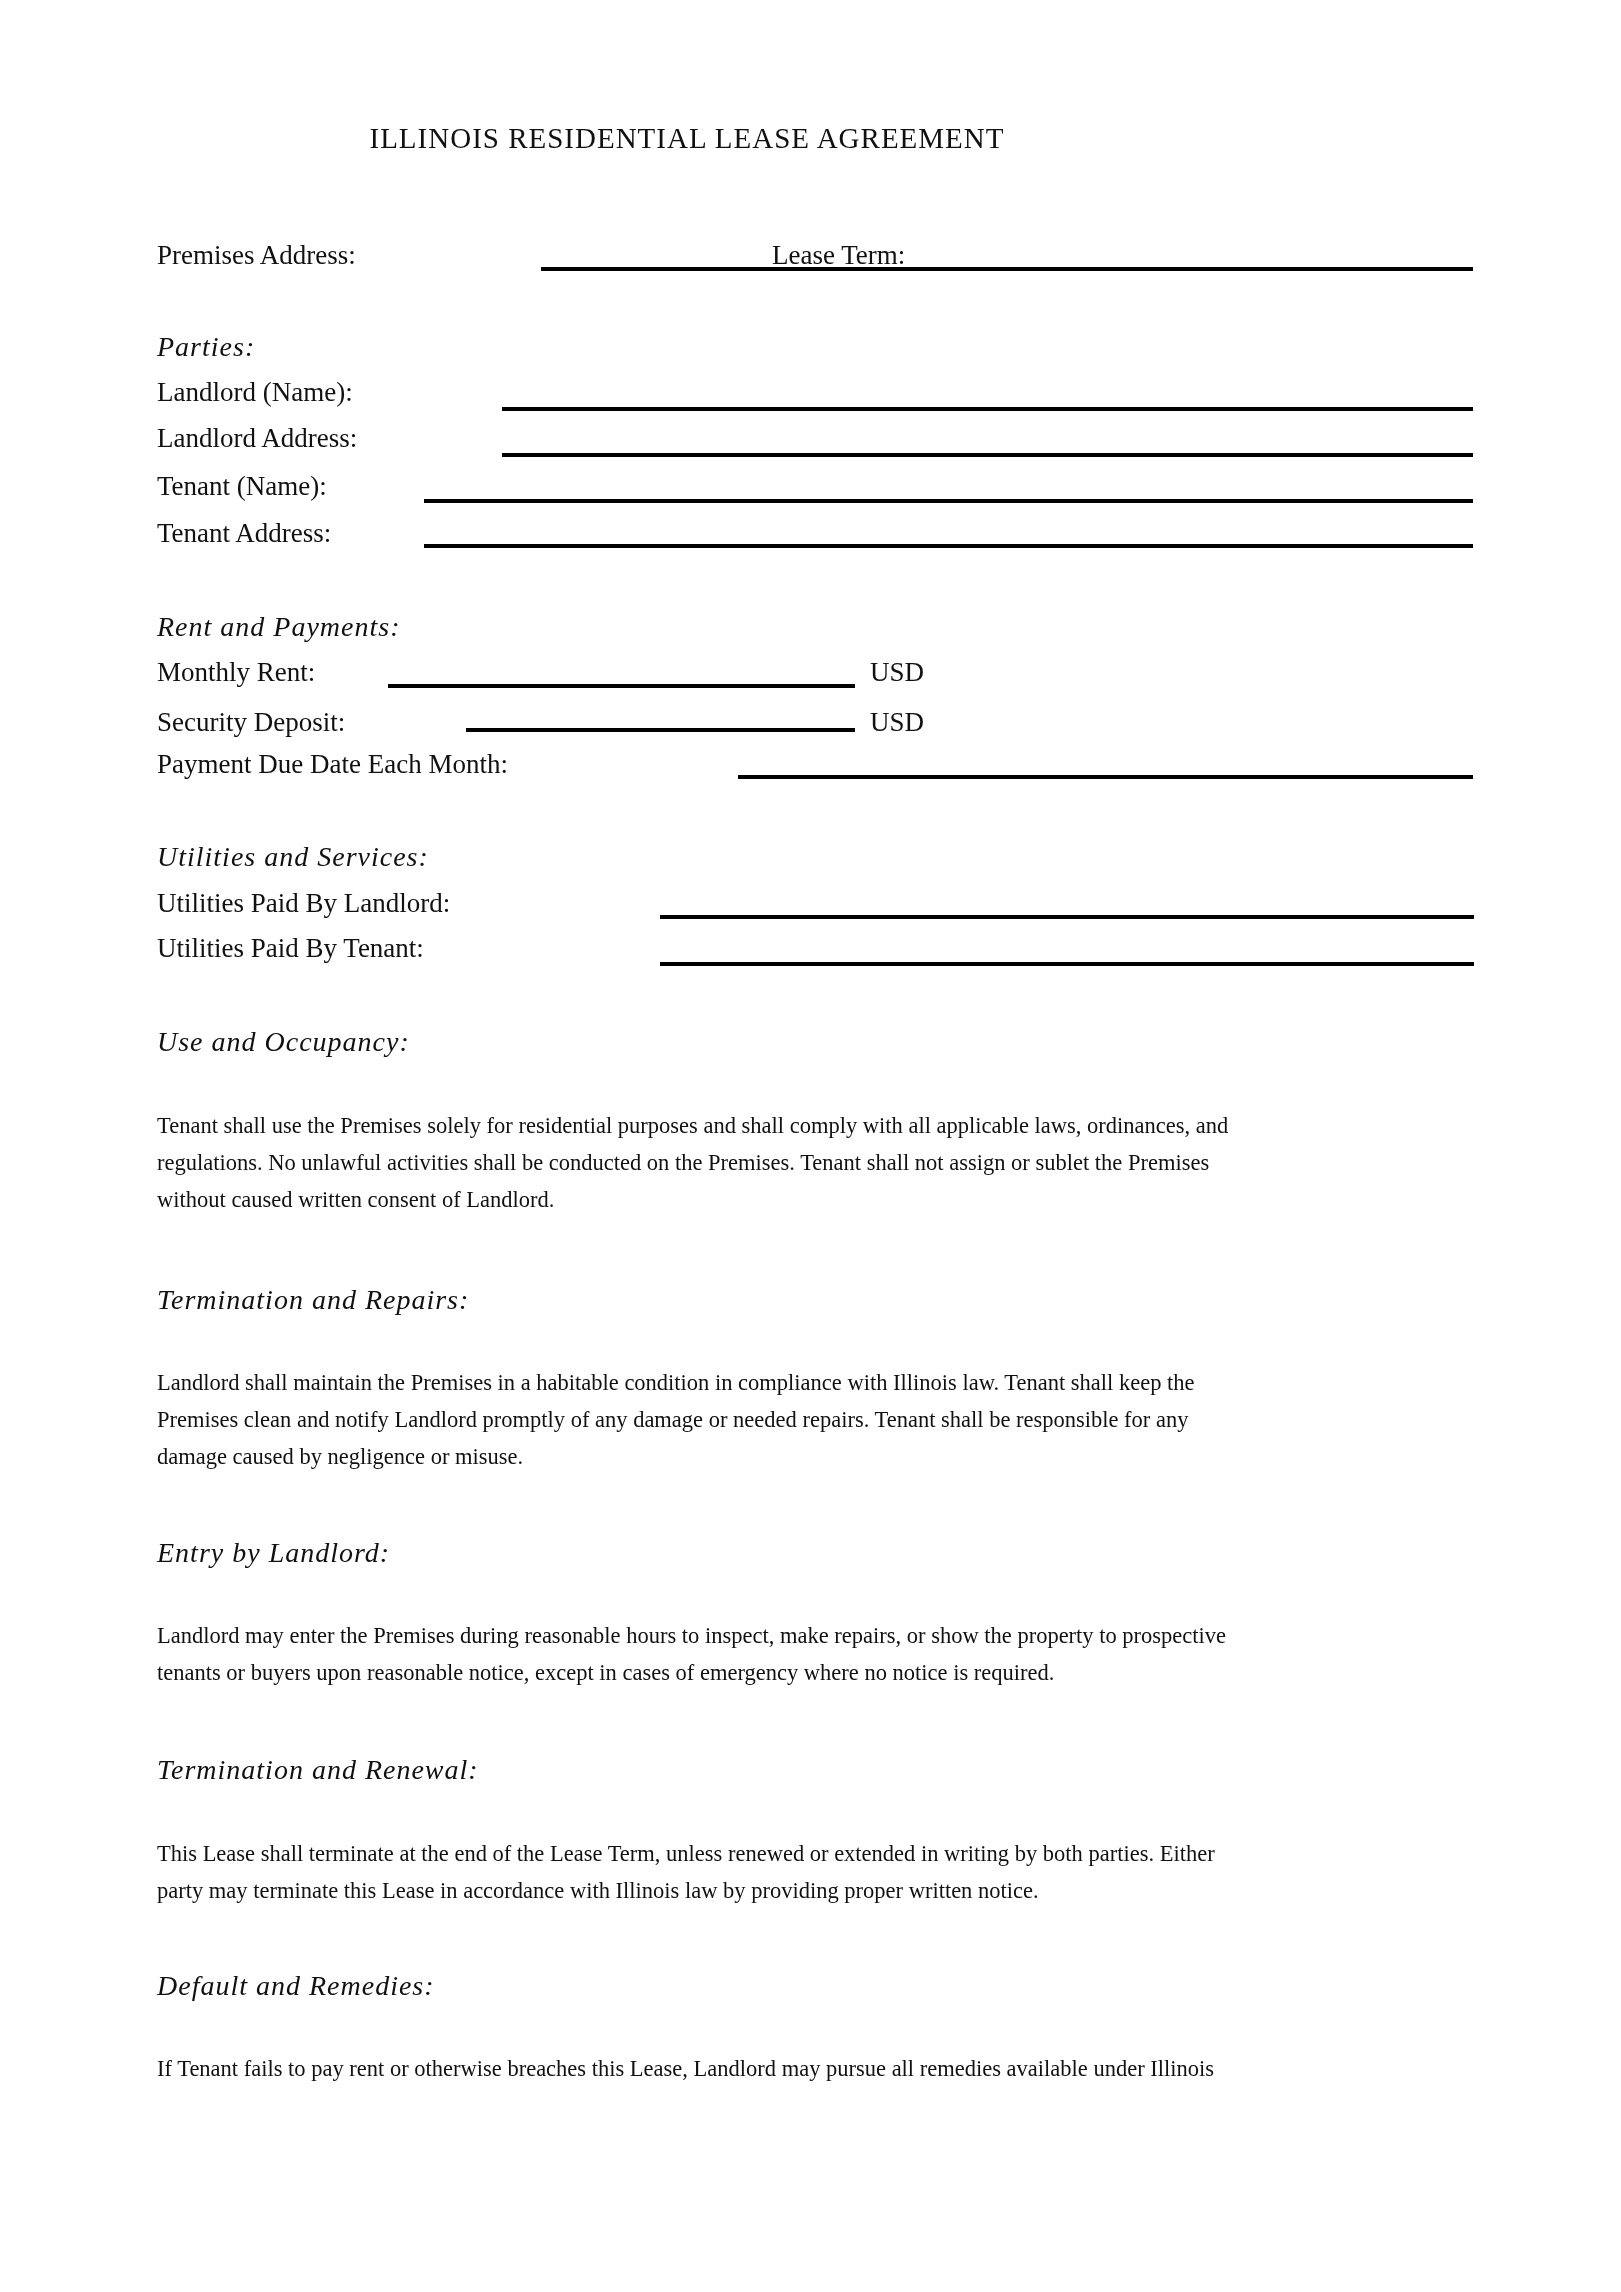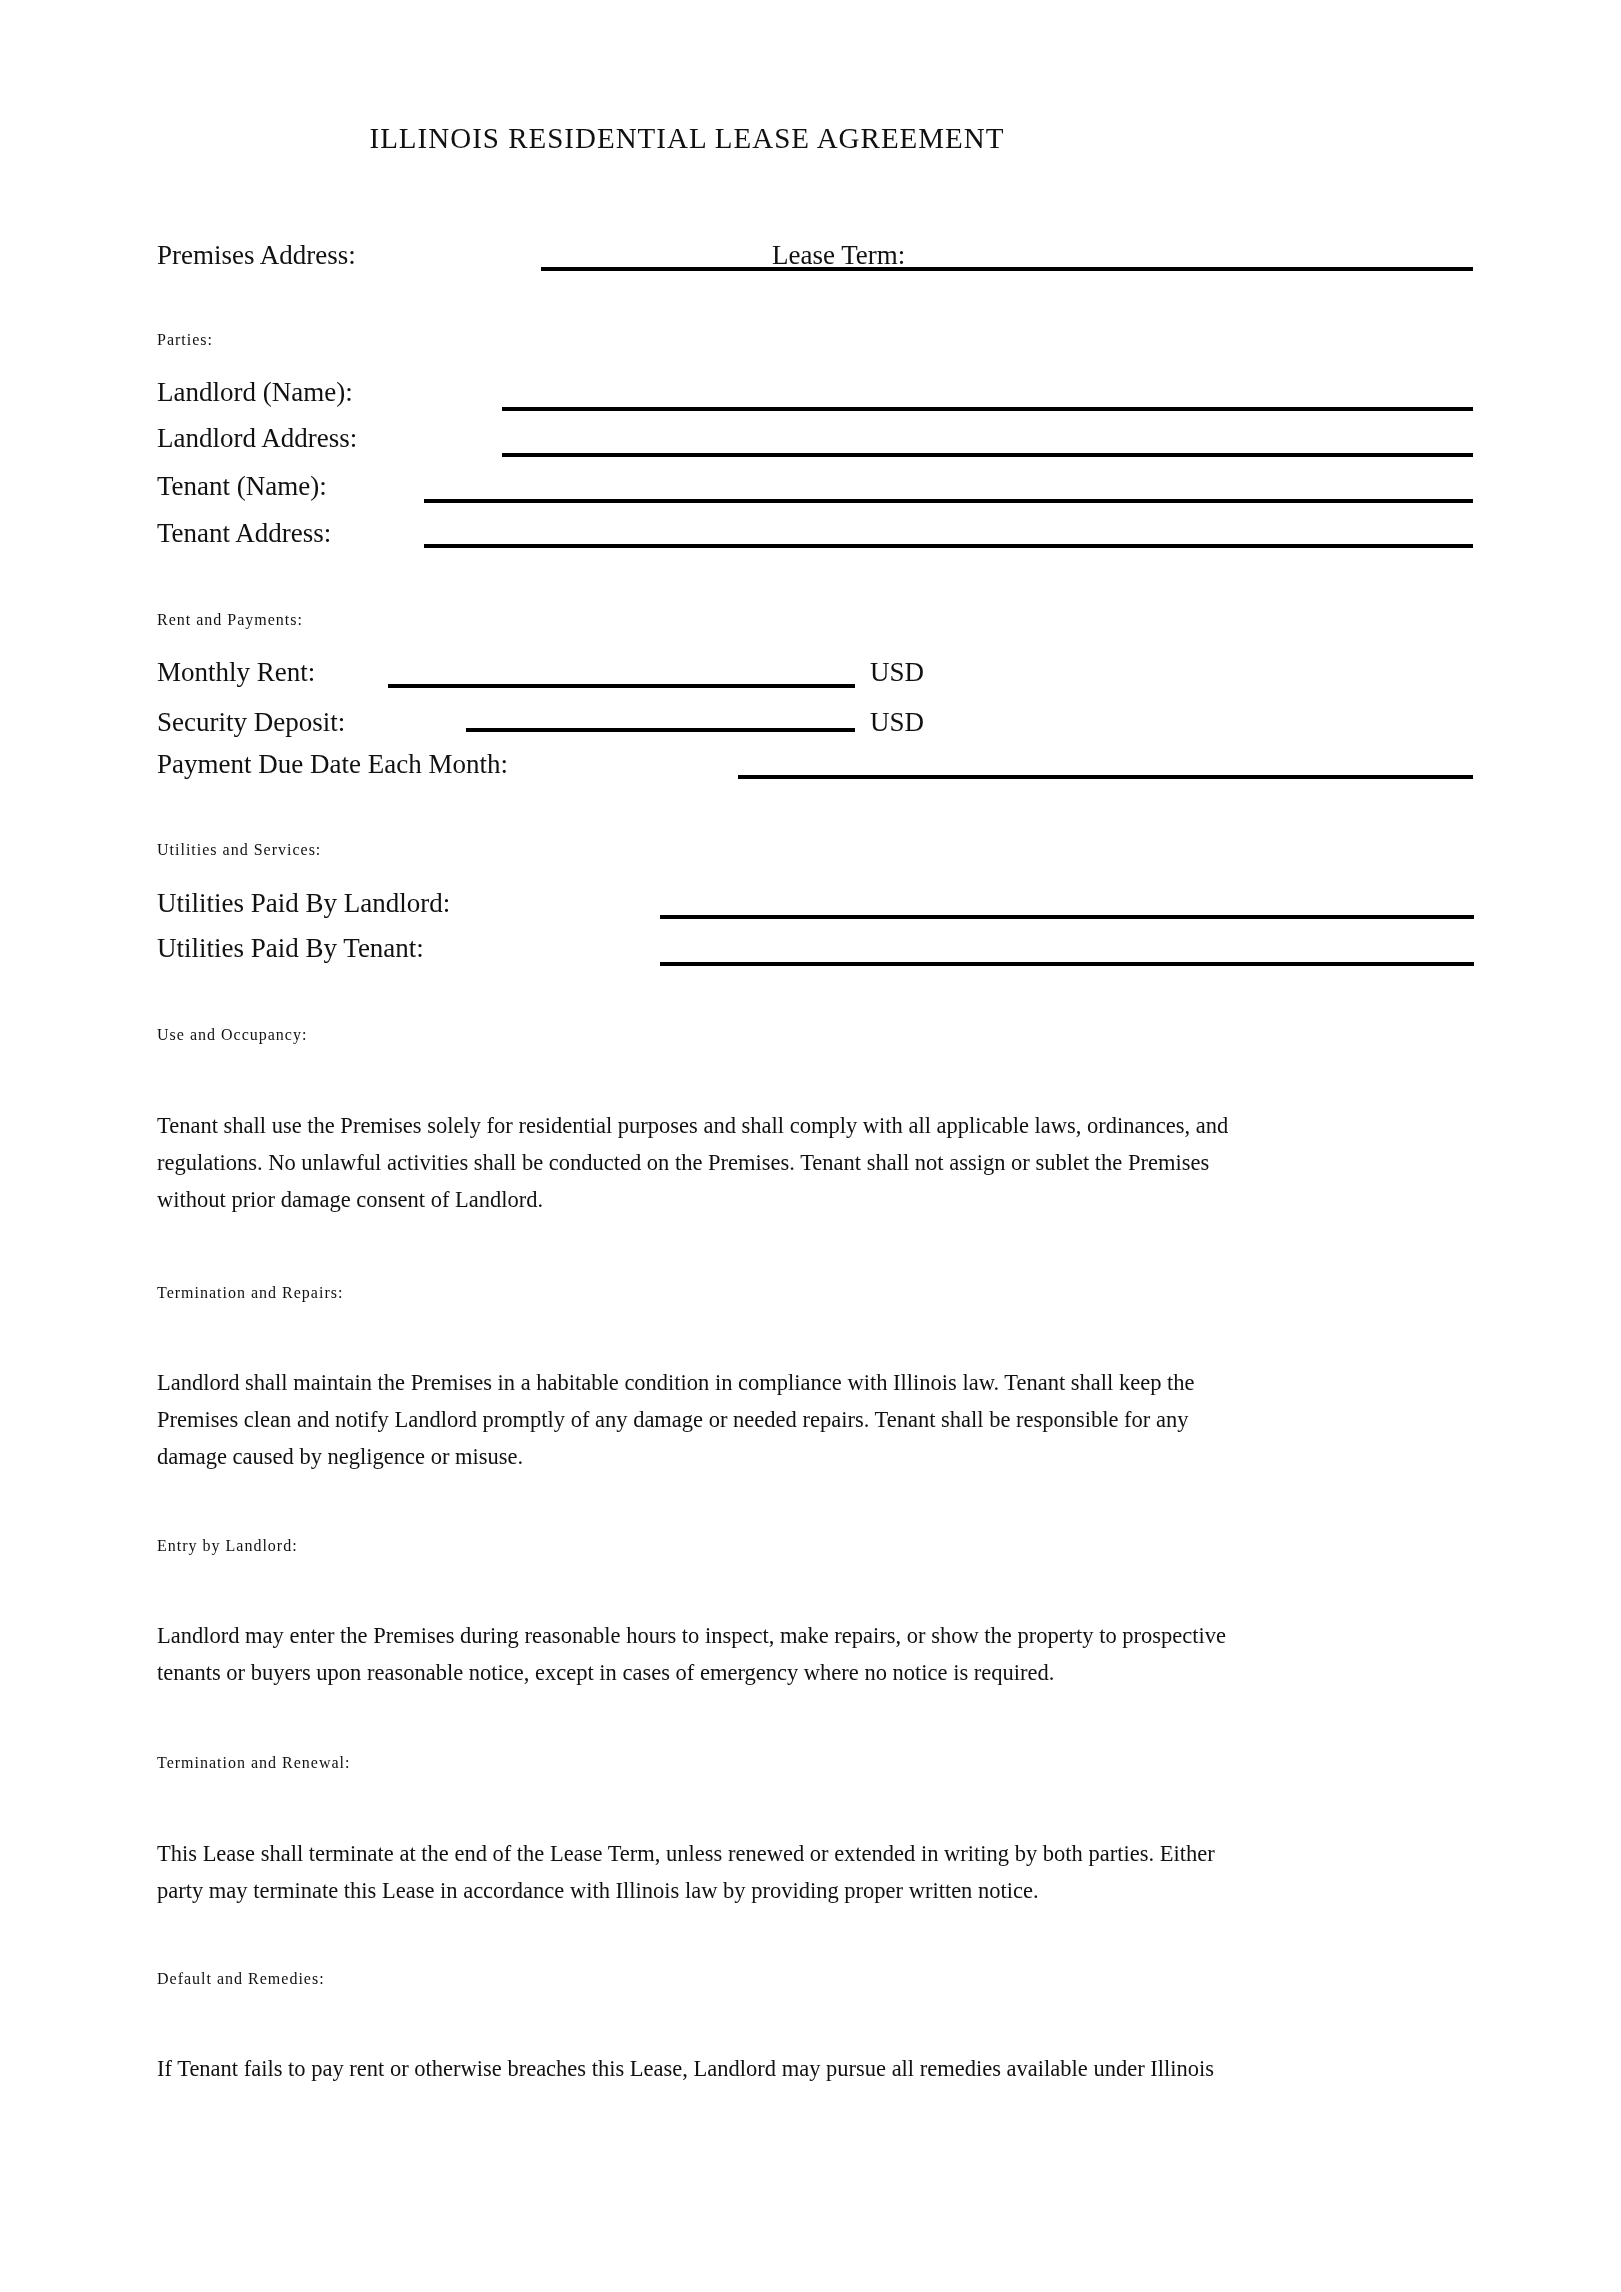--- a/index.html
+++ b/index.html
@@ -22,23 +22,24 @@
     letter-spacing: 1px;
     white-space: nowrap;
   }
   .t {
     position: absolute;
     font-size: 27px;
     white-space: nowrap;
   }
   .h {
     position: absolute;
-    font-size: 16px;
+    font-size: 28px;
     letter-spacing: 1px;
     white-space: nowrap;
+    font-style: italic;
   }
   .fline {
     position: absolute;
     height: 3.9px;
     background: #000000;
   }
   .para {
     position: absolute;
     font-size: 22.5px;
     line-height: 37px;
@@ -89,21 +90,21 @@
   <span class="t" style="left:157px; top:888px">Utilities Paid By Landlord:</span>
   <div class="fline" style="left:660px; top:915px; width:814px"></div>
 
   <span class="t" style="left:157px; top:933px">Utilities Paid By Tenant:</span>
   <div class="fline" style="left:660px; top:962px; width:814px"></div>
 
   <span class="h" style="left:157px; top:1026px">Use and Occupancy:</span>
   <div class="para" style="left:157px; top:1066px">
     <div>Tenant shall use the Premises solely for residential purposes and shall comply with all applicable laws, ordinances, and</div>
     <div>regulations. No unlawful activities shall be conducted on the Premises. Tenant shall not assign or sublet the Premises</div>
-    <div>without prior damage consent of Landlord.</div>
+    <div>without caused written consent of Landlord.</div>
   </div>
 
   <span class="h" style="left:157px; top:1284px">Termination and Repairs:</span>
   <div class="para" style="left:157px; top:1323px">
     <div>Landlord shall maintain the Premises in a habitable condition in compliance with Illinois law. Tenant shall keep the</div>
     <div>Premises clean and notify Landlord promptly of any damage or needed repairs. Tenant shall be responsible for any</div>
     <div>damage caused by negligence or misuse.</div>
   </div>
 
   <span class="h" style="left:157px; top:1537px">Entry by Landlord:</span>

